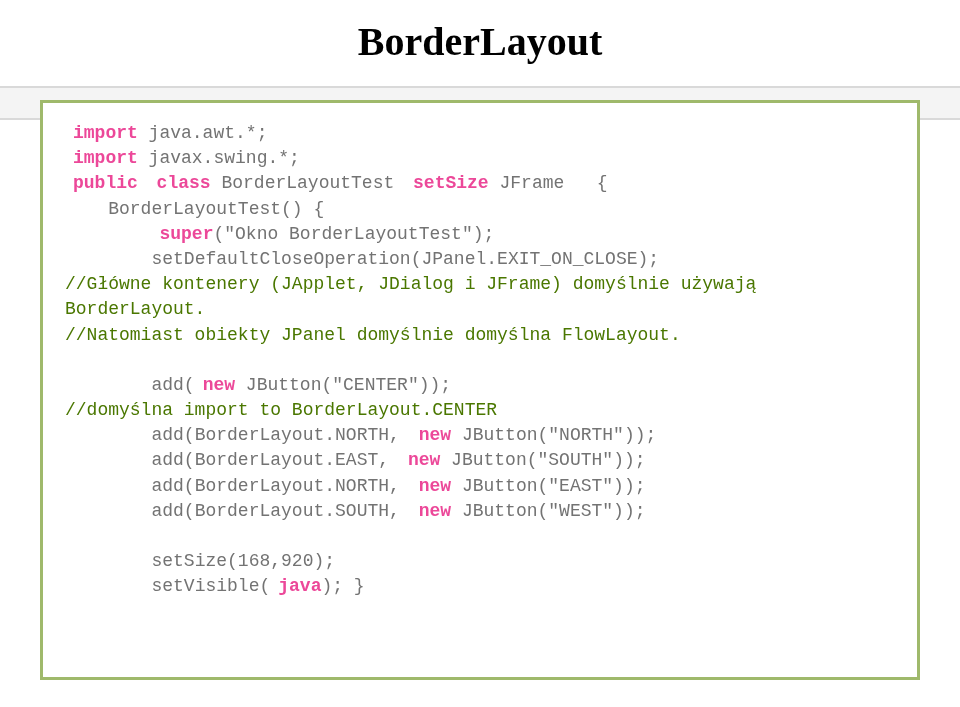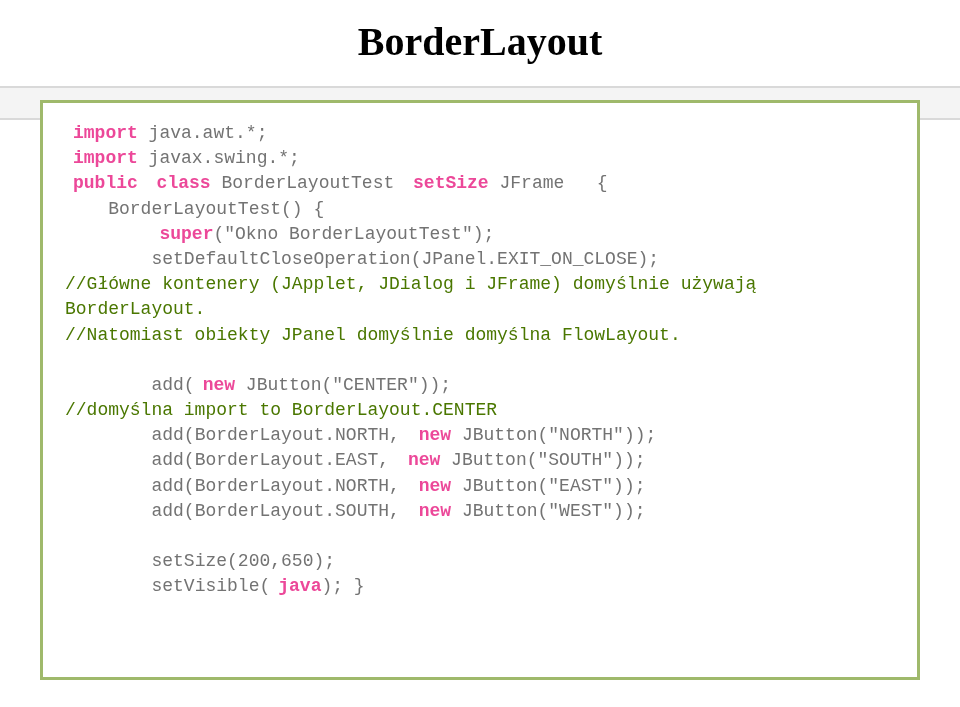--- a/index.html
+++ b/index.html
@@ -77,16 +77,16 @@
 <span class="c-green">//Główne kontenery (JApplet, JDialog i JFrame) domyślnie używają BorderLayout.</span>
 <span class="c-green">//Natomiast obiekty JPanel domyślnie domyślna FlowLayout.</span>
 <span></span>
 <span class="c-black">        add(</span><span class="c-blue bold">new</span><span class="c-black"> JButton("CENTER"));</span>
 <span class="c-green">//domyślna import to BorderLayout.CENTER</span>
 <span class="c-black">        add(BorderLayout.</span><span class="c-black">NORTH</span><span class="c-black">, </span><span class="c-blue bold">new</span><span class="c-black"> JButton("NORTH"));</span>
 <span class="c-black">        add(BorderLayout.</span><span class="c-black">EAST</span><span class="c-black">, </span><span class="c-blue bold">new</span><span class="c-black"> JButton("SOUTH"));</span>
 <span class="c-black">        add(BorderLayout.</span><span class="c-black">NORTH</span><span class="c-black">, </span><span class="c-blue bold">new</span><span class="c-black"> JButton("EAST"));</span>
 <span class="c-black">        add(BorderLayout.</span><span class="c-black">SOUTH</span><span class="c-black">, </span><span class="c-blue bold">new</span><span class="c-black"> JButton("WEST"));</span>
 <span></span>
-<span class="c-black">        setSize(200,650);</span>
+<span class="c-black">        setSize(168,920);</span>
 <span class="c-black">        setVisible(</span><span class="c-blue bold">java</span><span class="c-black">); }</span></pre>
   </div>
 </div>
 
 </body></html>

